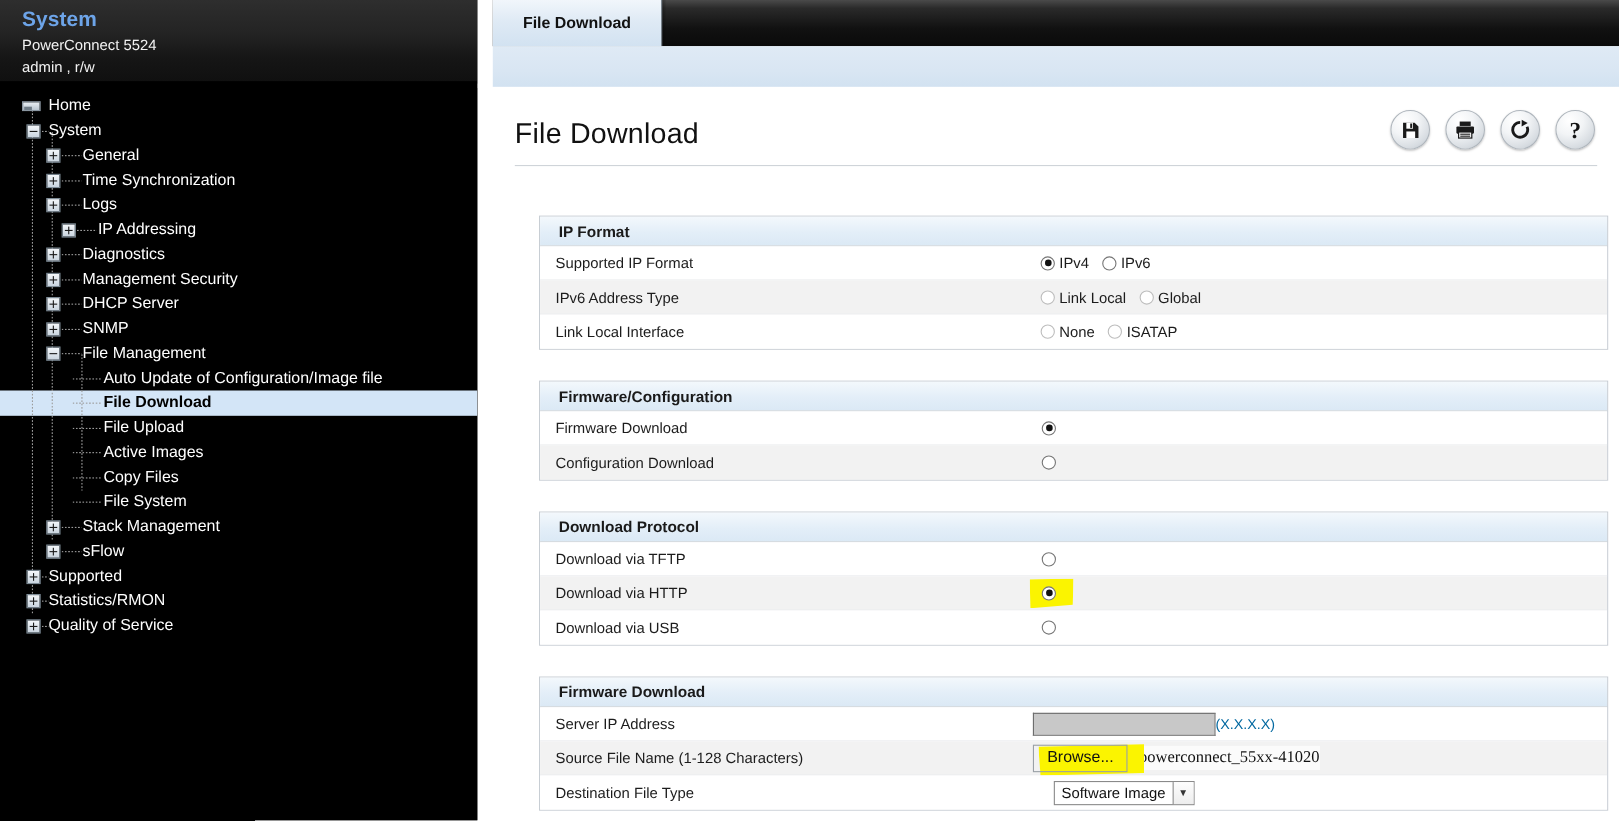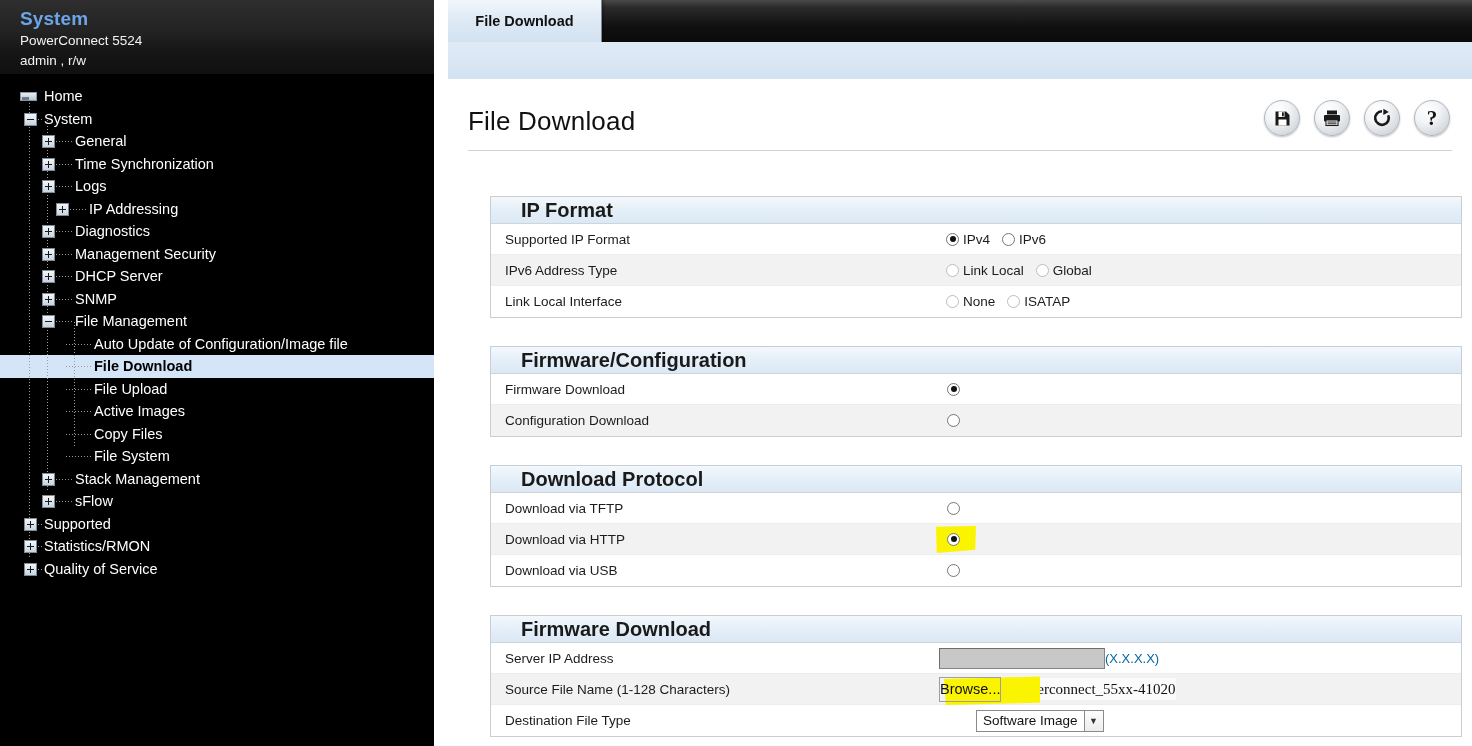--- a/index.html
+++ b/index.html
@@ -160,22 +160,22 @@
 
   
   .panel {
     position: absolute; left: 42px;
     width: 972px;
     border: 1px solid #c8ced4;
     background: #ffffff;
   }
   .panel-head {
     height: 27px; line-height: 27px;
-    padding-left: 30px;
-    font-size: 20px; font-weight: bold; color: #1a1a1a;
+    padding-left: 17px;
+    font-size: 14px; font-weight: bold; color: #1a1a1a;
     background: linear-gradient(180deg,#f3f8fc 0%,#e3eef8 55%,#dbe9f5 100%);
     border-bottom: 1px solid #ced4da;
   }
   .row {
     position: relative;
     height: 31px;
     display: flex; align-items: center;
     background: #ffffff;
     border-bottom: 1px solid #ebedef;
   }
@@ -237,21 +237,21 @@
     color: #111;
     overflow: hidden;
     white-space: nowrap;
   }
   .txtbox.disabled { background: #c8c8c8; }
   .hint { font-size: 13px; color: #0369a1; }
 
   .btn {
     position: relative; z-index: 2;
     height: 25px;
-    padding: 0 0;
+    padding: 0 12px;
     border: 1px solid #9aa0a6;
     background: transparent;
     font-size: 14.5px;
     color: #111;
     display: flex; align-items: center; justify-content: center;
     font-family: "Liberation Sans", sans-serif;
   }
   .filename {
     margin-left: 10px;
     font-size: 15px;
@@ -538,21 +538,21 @@
         <div class="row alt">
           <div class="rlabel">Source File Name (1-128 Characters)</div>
           <div class="ctrl" style="left:448px;">
             <span class="btn">Browse...</span>
             <span class="filename">powerconnect_55xx-41020</span>
           </div>
         </div>
 
         <div class="row">
           <div class="rlabel">Destination File Type</div>
-          <div class="ctrl" style="left:470px;padding-left:15px;">
+          <div class="ctrl" style="left:452px;padding-left:15px;">
             <span class="selectbox">
               <span class="sv">Software Image</span>
               <span class="sarrow">▼</span>
             </span>
           </div>
         </div>
       </div>
 
     </div>
   </div>

